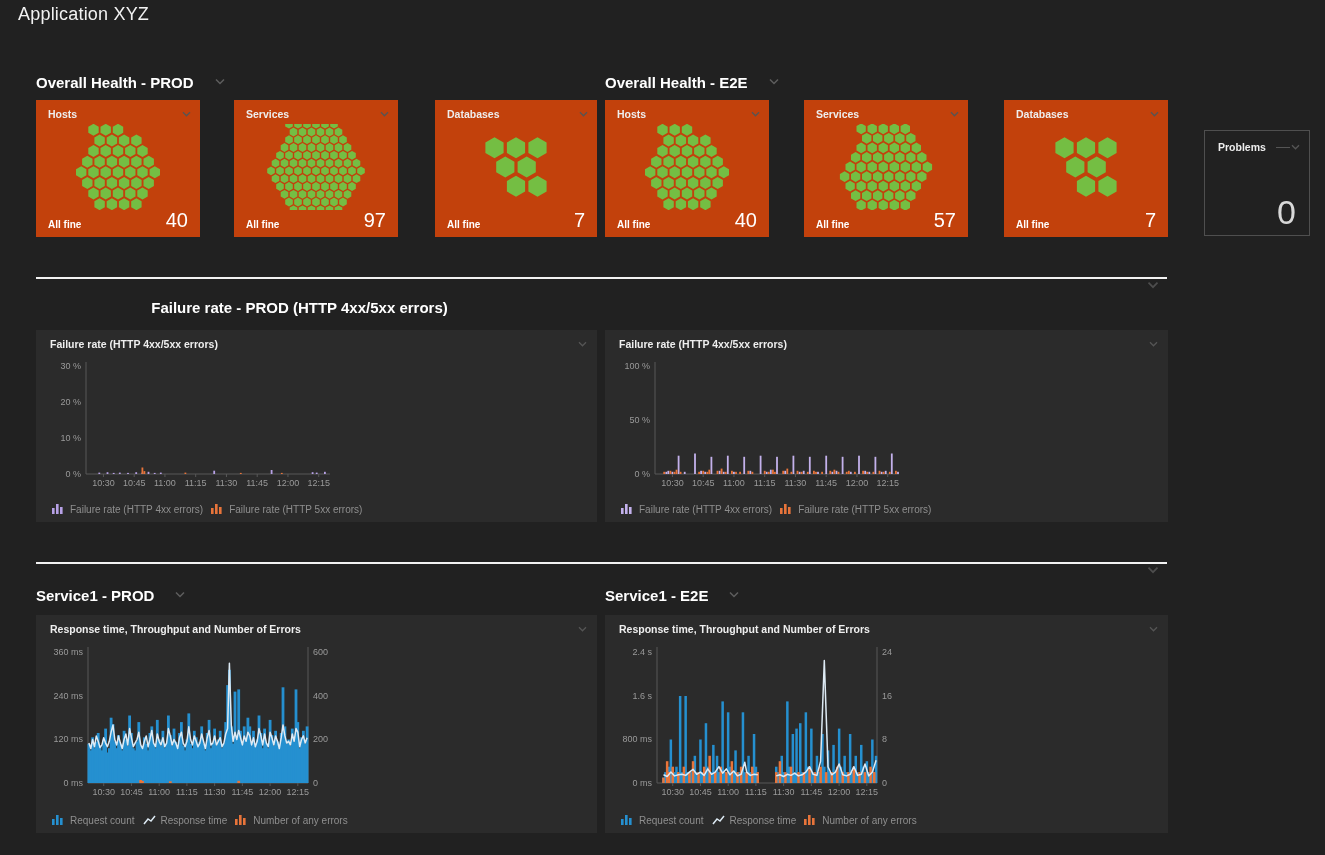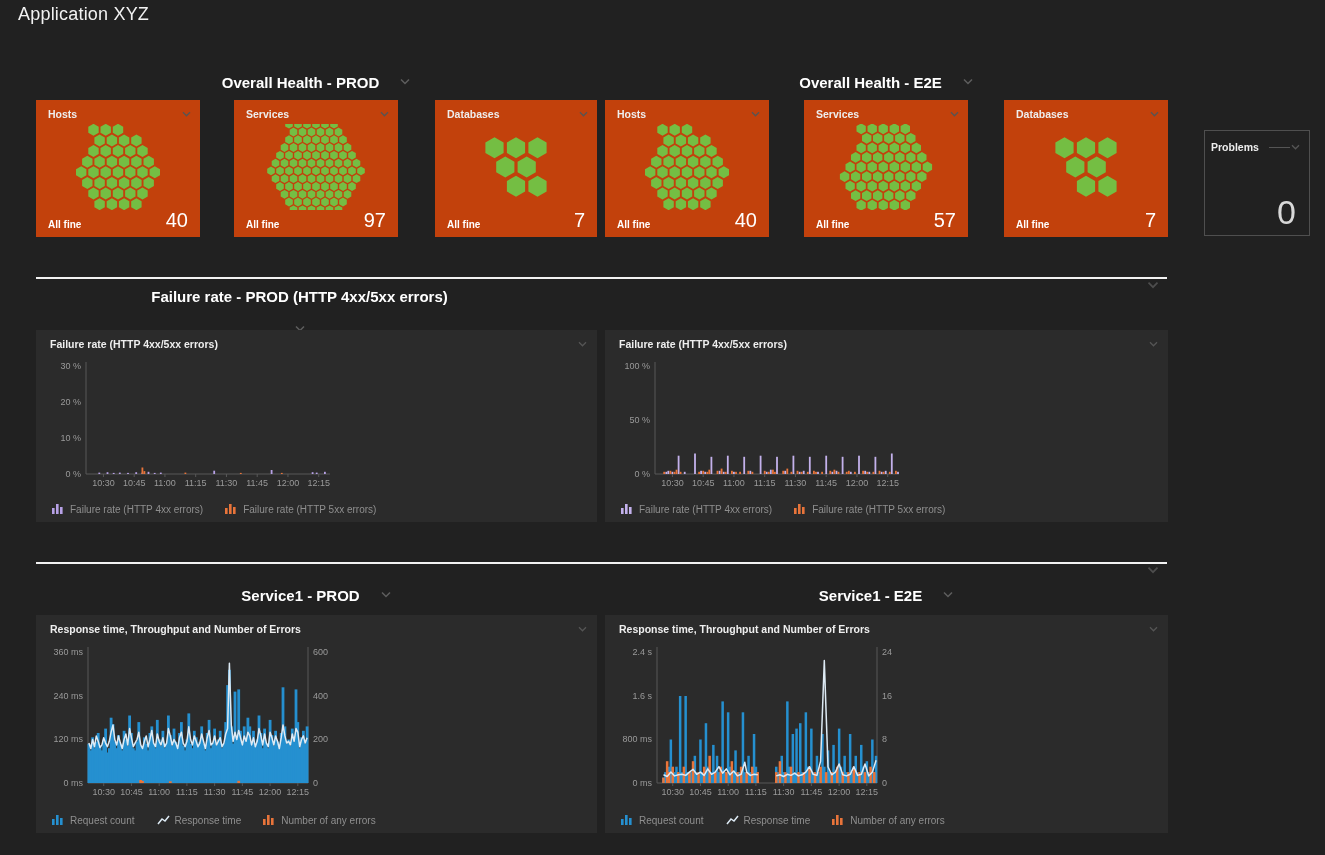--- a/index.html
+++ b/index.html
@@ -1,39 +1,39 @@
 <!DOCTYPE html>
 <html><head>
 <meta charset="utf-8">
 <style>
   html,body{margin:0;padding:0;background:#212121;}
   body{font-family:"Liberation Sans",sans-serif;color:#fff;}
   .page{position:relative;width:1325px;height:855px;background:#212121;overflow:hidden;}
   .app-title{position:absolute;left:18px;top:4px;font-size:18px;font-weight:300;color:#f2f2f2;letter-spacing:.2px;}
-  .sec-h{position:absolute;height:22px;display:flex;align-items:center;justify-content:center;gap:20px;}
+  .sec-h{position:absolute;height:22px;display:flex;align-items:center;justify-content:flex-start;gap:20px;}
   .sec-title{font-size:15px;font-weight:700;color:#fff;}
   .chev{flex:0 0 auto;}
   .chev-abs{position:absolute;}
   .tile{position:absolute;background:#c2410c;}
   .tile-head{position:absolute;top:8px;left:12px;right:8px;display:flex;justify-content:space-between;align-items:center;}
   .tile-title{font-size:10.5px;font-weight:700;color:#eeeeee;}
   .hexsvg{position:absolute;left:0;top:24px;width:100%;height:86px;}
   .tile-foot{position:absolute;left:12px;right:12px;bottom:7px;display:flex;justify-content:space-between;align-items:flex-end;}
   .status{font-size:10px;font-weight:700;color:#ffffff;}
   .count{font-size:20px;font-weight:400;line-height:1;color:#ffffff;}
   .problems{background:transparent;border:1px solid #4f4f4f;}
-  .problems-head{position:absolute;top:10px;left:6px;right:8px;display:flex;align-items:center;}
+  .problems-head{position:absolute;top:10px;left:13px;right:8px;display:flex;align-items:center;}
   .spark{width:26px;height:1px;background:#555;margin-left:10px;margin-right:auto;}
   .problems-value{position:absolute;right:13px;bottom:4px;font-size:34px;font-weight:300;color:#d8d8d8;line-height:1.1;}
   .divider{position:absolute;height:2px;background:#f2f2f2;}
   .chart-tile{position:absolute;background:#2b2b2b;}
   .chart-head{position:absolute;top:8px;left:14px;right:9px;display:flex;justify-content:space-between;align-items:center;text-align:center;}
   .chart-title{font-size:10.5px;font-weight:700;color:#eeeeee;}
   .plot{position:absolute;left:6px;right:6px;top:26px;}
-  .legend{position:absolute;left:16px;bottom:7px;display:flex;gap:22px;align-items:center;}
+  .legend{position:absolute;left:16px;bottom:7px;display:flex;gap:8px;align-items:center;}
   .legend-item{display:flex;gap:5px;align-items:center;font-size:10px;color:#8f8f8f;white-space:nowrap;}
 </style>
 </head>
 <body>
 
 <div class="page">
   <div class="app-title">Application XYZ</div>
 
   <div class="sec-h" style="left:36px;top:71px;width:561px;">
     <span class="sec-title">Overall Health - PROD</span>

